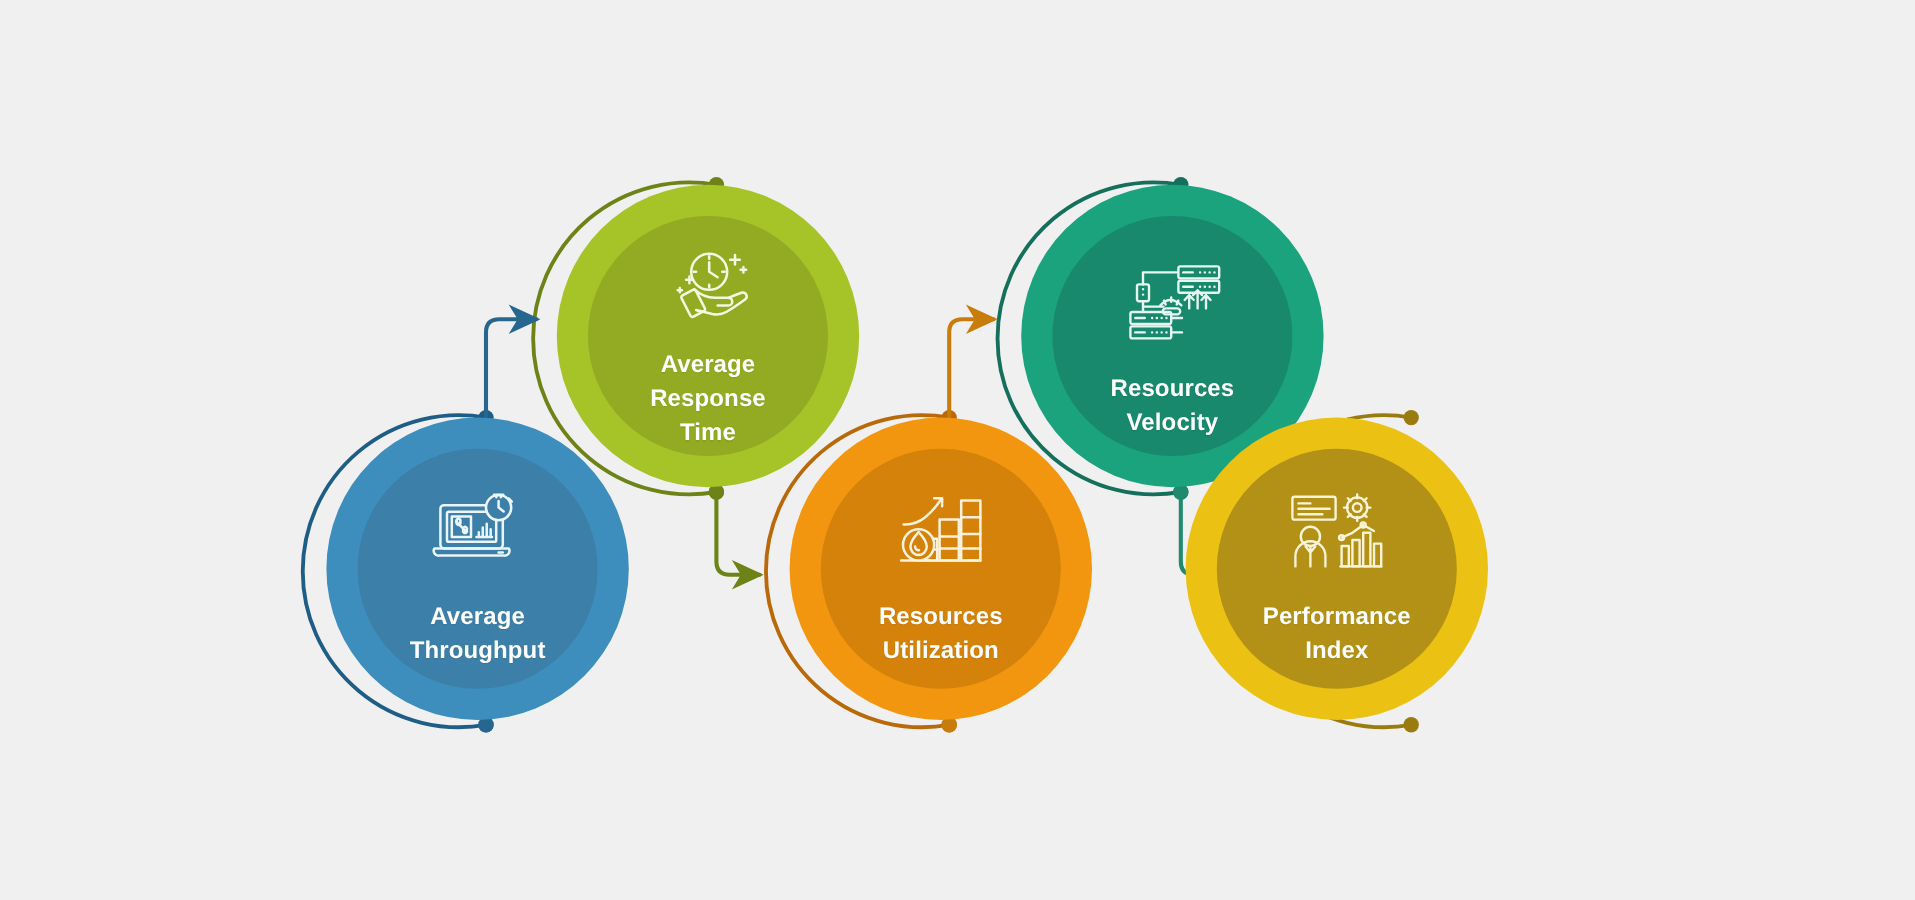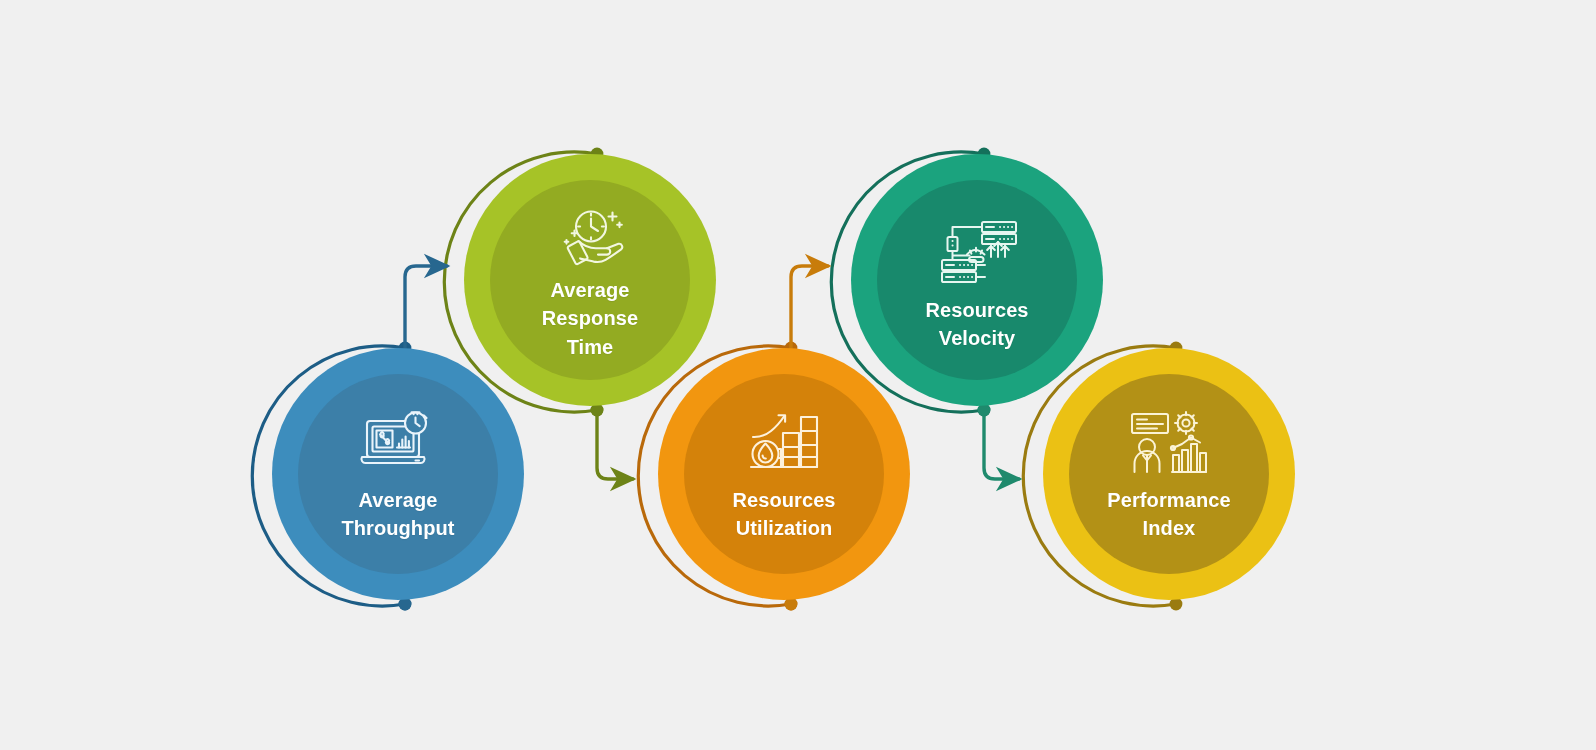--- a/index.html
+++ b/index.html
@@ -46,20 +46,21 @@
     top: 26px;
     width: 200px;
     height: 200px;
     border-radius: 50%;
     display: flex;
     flex-direction: column;
     align-items: center;
     justify-content: flex-start;
     box-sizing: border-box;
     padding-top: 30px;
+    gap: 14px;
   }
   .node .icon-wrap {
     width: 92px;
     height: 76px;
     display: flex;
     align-items: center;
     justify-content: center;
   }
   .node .icon-wrap svg {
     display: block;
@@ -252,21 +253,21 @@
             <path d="M64 38 v-15 M64 23 l-3.8 4 M64 23 l3.8 4"></path>
             <path d="M71 38 v-11 M71 27 l-3.8 4 M71 27 l3.8 4"></path>
           </g>
         </svg>
       </div>
       <div class="label">Resources
 Velocity</div>
     </div>
   </div>
 
-  <div class="node" id="node-5" style="left:1043px; top:348px;">
+  <div class="node" id="node-5" style="left:988px; top:348px;">
     <div class="ring" style="background:#ebc114;"></div>
     <div class="core" style="background:#b39116;">
       <div class="icon-wrap">
         <svg width="82" height="66" viewBox="0 0 82 66">
           <g fill="none" stroke="#fbf3d6" stroke-width="2" stroke-linecap="round" stroke-linejoin="round">
             <rect x="4" y="5" width="36" height="19" rx="1.8"></rect>
             <path d="M9 10.5 h10 M9 15 h26 M9 19.5 h20"></path>
             <circle cx="58" cy="14" r="8.5"></circle>
             <circle cx="58" cy="14" r="3.6"></circle>
             <path d="M58 3 v3.2 M58 21.8 v3.2 M47 14 h3.2 M65.8 14 h3.2

